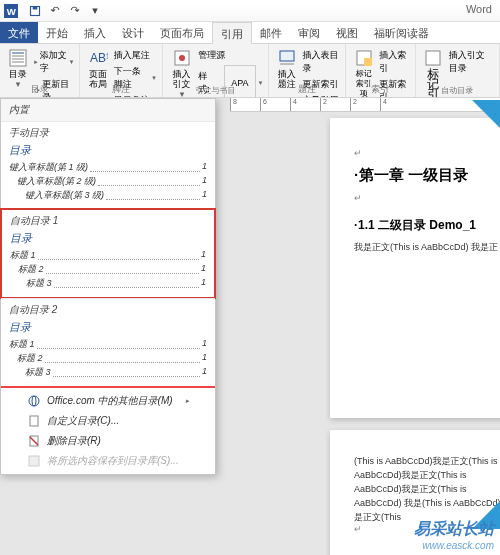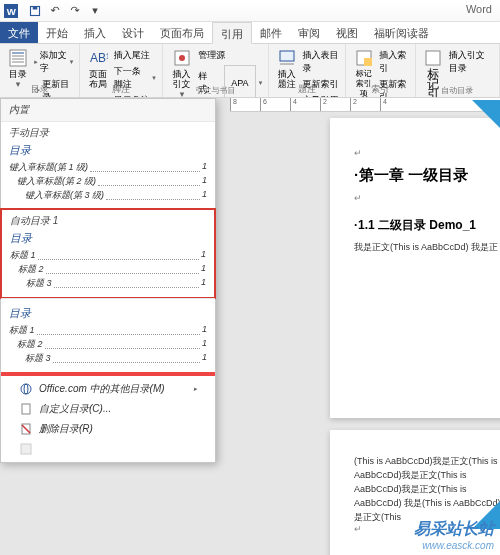--- a/index.html
+++ b/index.html
@@ -36,21 +36,21 @@
 .toc-panel { position:absolute; top:0; left:0; width:216px; background:#fff; border:1px solid #c6c6c6; box-shadow:2px 2px 8px rgba(0,0,0,0.25); z-index:10;font-style:italic; }
 .toc-hdr { font-size:10px; padding:4px 8px; color:#444; background:#f6f6f6; }
 .toc-item { border-top:1px solid #e8e8e8; padding:4px 8px 6px; }
 .toc-item.highlight { border:2px solid #d43a2f; margin:-1px; }
 .toc-title { font-size:10px; color:#444; margin-bottom:3px; }
 .toc-preview { font-size:10px; }
 .toc-preview .pv-title { color:#2b579a; font-size:11px; margin:3px 0; }
 .toc-preview .pv-line { display:flex; font-size:9px; color:#333; margin:1px 0; }
 .pv-line .txt { white-space:nowrap; }
 .pv-dots { flex:1; border-bottom:1px dotted #999; margin:0 2px 2px; }
-.toc-menu { border-top:4px solid #ef4444; padding:3px 8px; }
+.toc-menu { border-top:2px solid #ef4444; padding:3px 16px; }
 .toc-menu-item { display:flex; align-items:center; gap:6px; padding:3px 10px; font-size:10px; color:#333; }
 .toc-menu-item.disabled { color:#aaa; }
 .toc-menu-item .ic { width:14px; height:14px; }
 .watermark { position:absolute; right:6px; bottom:4px; text-align:right; z-index:20; }
 .watermark .wm1 { font-size:16px; color:#3b7fc4; font-style:italic; font-weight:bold; }
 .watermark .wm2 { font-size:10px; color:#6aa4d8; font-style:italic; }
 .corner { position:absolute; width:0; height:0; }
 .corner.tr { top:100px; right:0; border-left:28px solid transparent; border-top:28px solid #2e9bd6; }
 .corner.br { bottom:26px; right:0; border-left:28px solid transparent; border-bottom:28px solid #2e9bd6; }
 </style>
@@ -293,20 +293,21 @@
           </div>
         <div class="pv-line" style="padding-left:16px">
             <span class="txt">标题 3</span>
             <span class="pv-dots"></span>
             <span>1</span>
           </div>
       </div>
     </div>
 
     <div class="toc-item">
+      <div class="toc-title">自动目录 2</div>
       <div class="toc-preview">
         <div class="pv-title">目录</div>
         <div class="pv-line">
             <span class="txt">标题 1</span>
             <span class="pv-dots"></span>
             <span>1</span>
           </div>
         <div class="pv-line" style="padding-left:8px">
             <span class="txt">标题 2</span>
             <span class="pv-dots"></span>
@@ -339,20 +340,21 @@
         <svg class="ic" viewBox="0 0 14 14">
             <rect x="3" y="2" width="8" height="10" fill="#fff" stroke="#888"></rect>
             <line x1="3" y1="3" x2="11" y2="11" stroke="#c33" stroke-width="1.5"></line>
           </svg>
         <span>删除目录(R)</span>
       </div>
       <div class="toc-menu-item disabled">
         <svg class="ic" viewBox="0 0 14 14">
             <rect x="2" y="2" width="10" height="10" fill="#eee" stroke="#ccc"></rect>
           </svg>
+        <span>将所选内容保存到目录库(S)...</span>
       </div>
     </div>
   </div>
 </div>
 
 <div class="corner tr"></div>
 <div class="corner br"></div>
 
 <div class="watermark">
   <div class="wm1">易采站长站</div>

